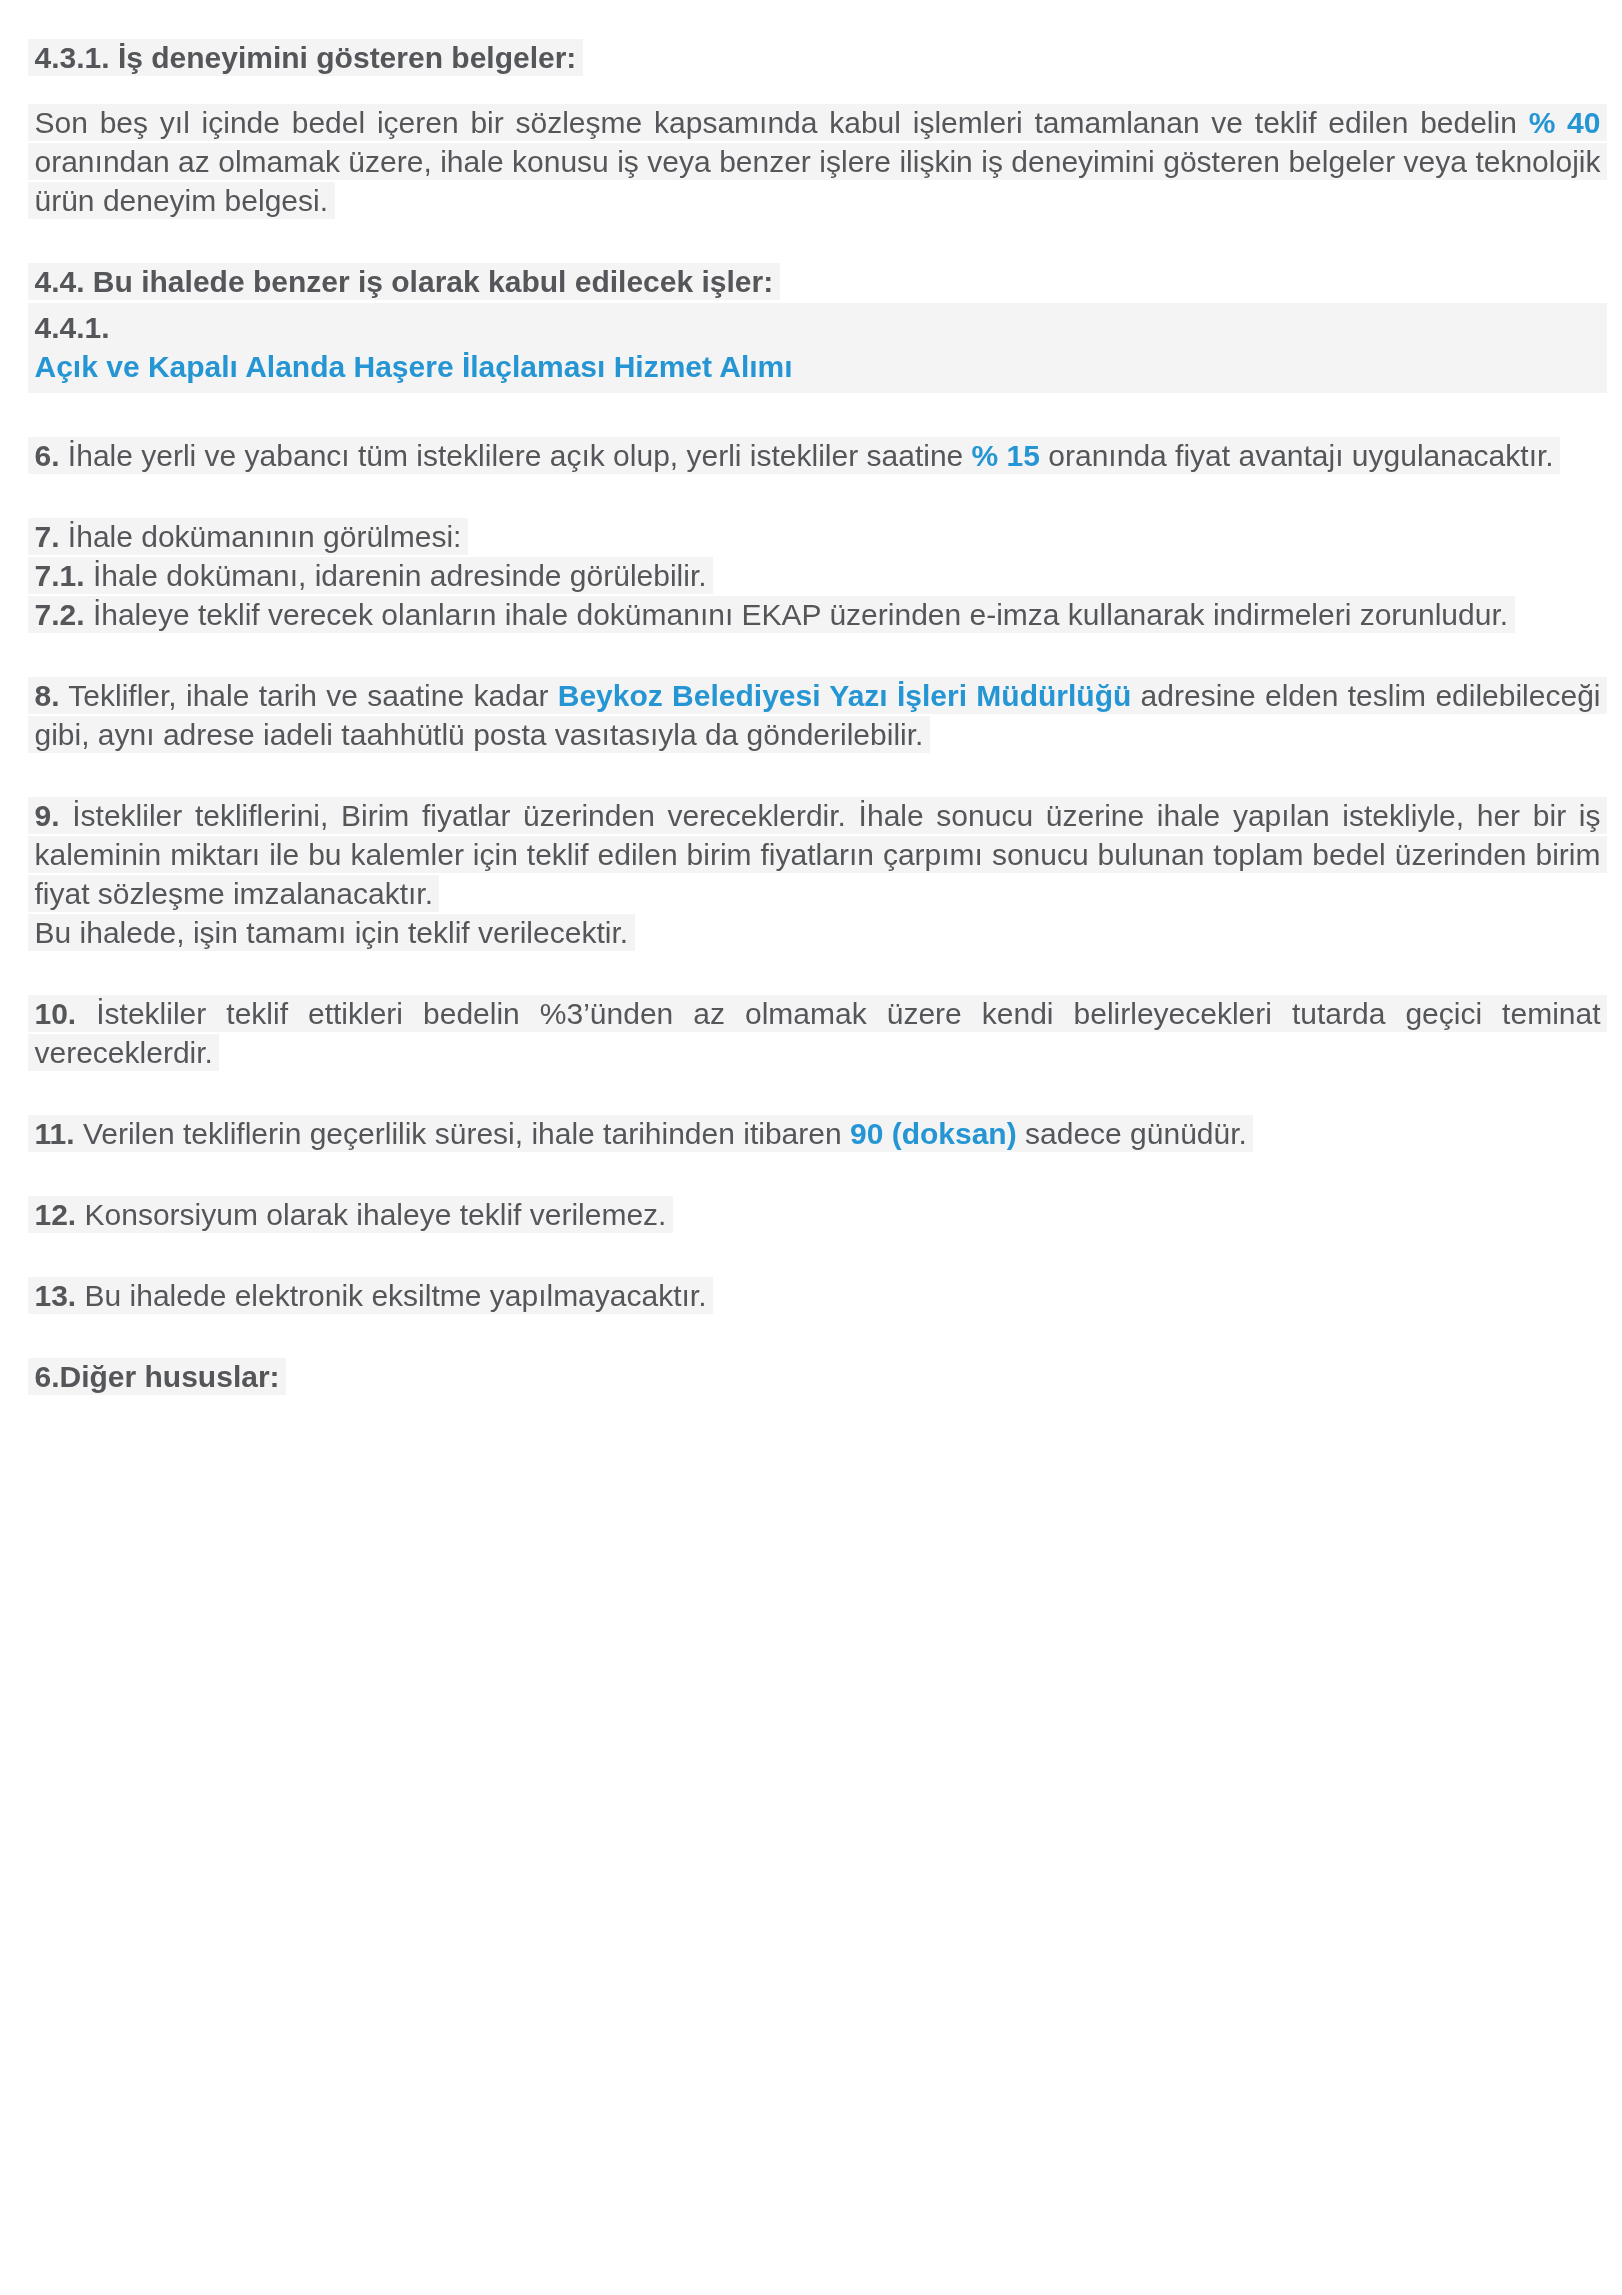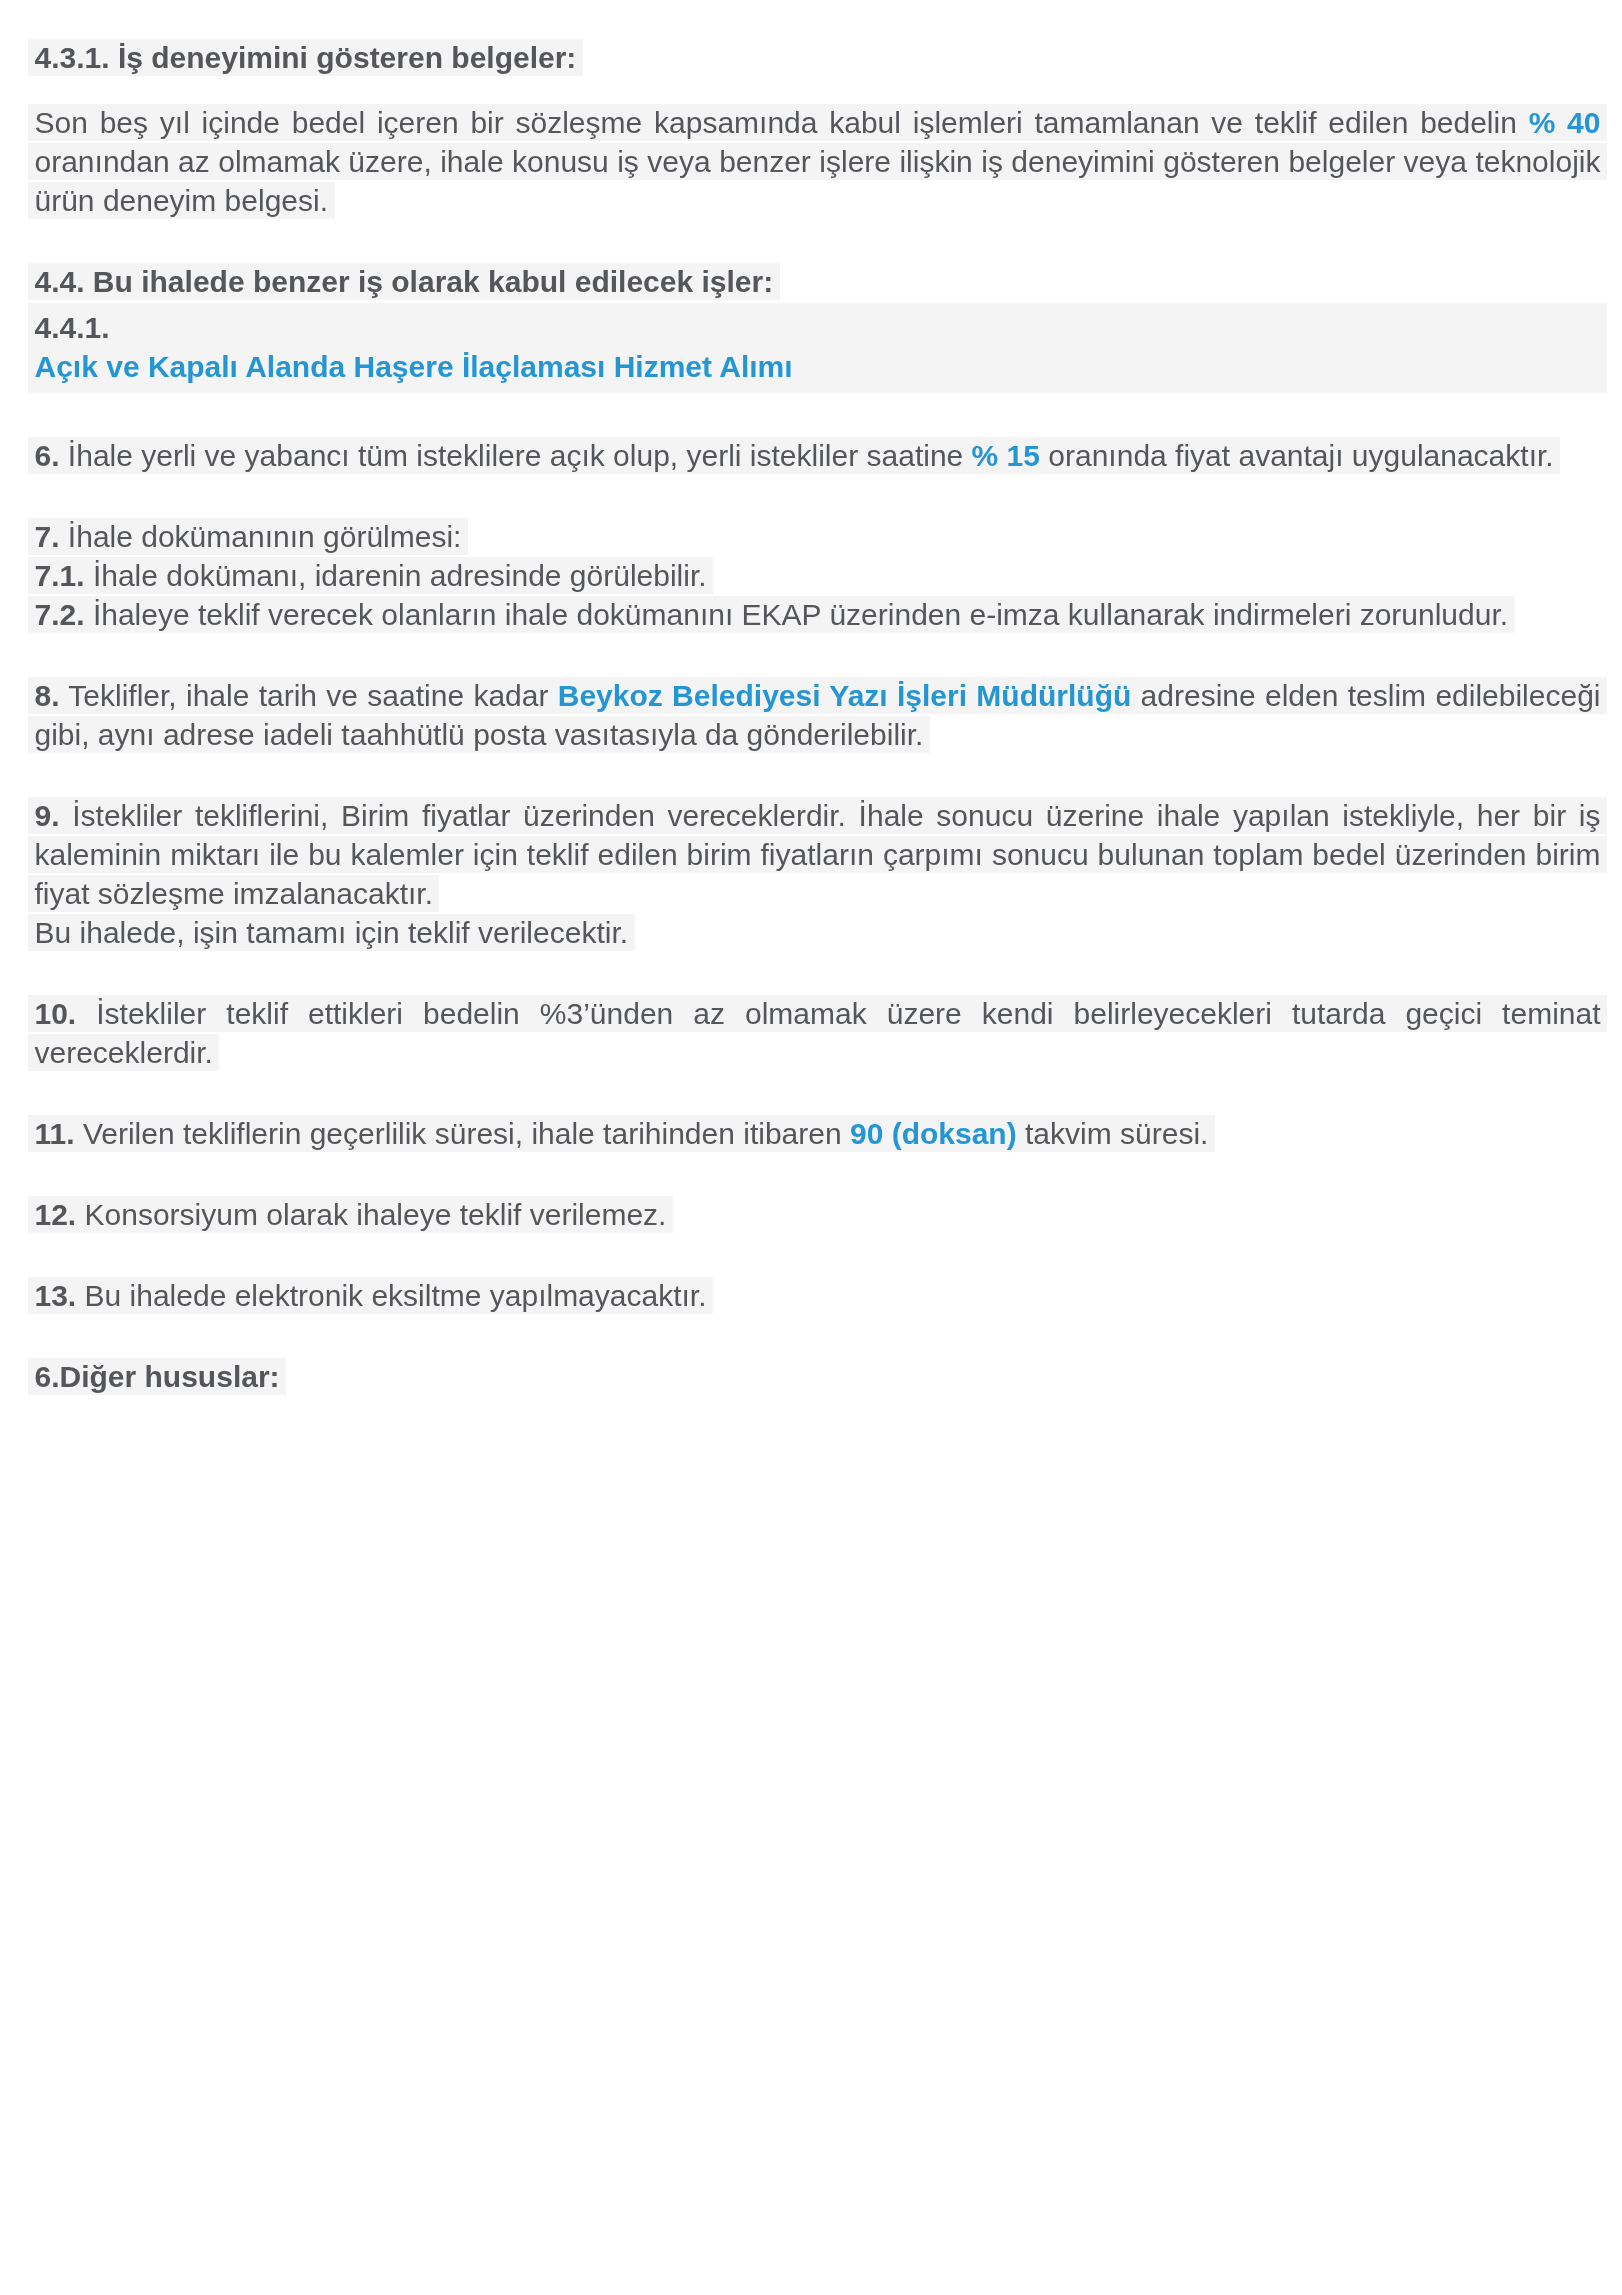--- a/index.html
+++ b/index.html
@@ -73,21 +73,21 @@
       <div class="line"><span class="hl"><span class="b">8.</span><span class="n"> Teklifler, ihale tarih ve saatine kadar </span><span class="a">Beykoz Belediyesi Yazı İşleri Müdürlüğü</span><span class="n"> adresine elden teslim edilebileceği gibi, aynı adrese iadeli taahhütlü posta vasıtasıyla da gönderilebilir.</span></span></div>
     </div>
     <div class="block item">
       <div class="line"><span class="hl"><span class="b">9.</span><span class="n"> İstekliler tekliflerini, Birim fiyatlar üzerinden vereceklerdir. İhale sonucu üzerine ihale yapılan istekliyle, her bir iş kaleminin miktarı ile bu kalemler için teklif edilen birim fiyatların çarpımı sonucu bulunan toplam bedel üzerinden birim fiyat sözleşme imzalanacaktır.</span></span></div>
       <div class="line"><span class="hl"><span class="n">Bu ihalede, işin tamamı için teklif verilecektir.</span></span></div>
     </div>
     <div class="block item">
       <div class="line"><span class="hl"><span class="b">10.</span><span class="n"> İstekliler teklif ettikleri bedelin %3’ünden az olmamak üzere kendi belirleyecekleri tutarda geçici teminat vereceklerdir.</span></span></div>
     </div>
     <div class="block item">
-      <div class="line"><span class="hl"><span class="b">11.</span><span class="n"> Verilen tekliflerin geçerlilik süresi, ihale tarihinden itibaren </span><span class="a">90 (doksan)</span><span class="n"> takvim süresi.</span></span></div>
+      <div class="line"><span class="hl"><span class="b">11.</span><span class="n"> Verilen tekliflerin geçerlilik süresi, ihale tarihinden itibaren </span><span class="a">90 (doksan)</span><span class="n"> sadece günüdür.</span></span></div>
     </div>
     <div class="block item">
       <div class="line"><span class="hl"><span class="b">12.</span><span class="n"> Konsorsiyum olarak ihaleye teklif verilemez.</span></span></div>
     </div>
     <div class="block item">
       <div class="line"><span class="hl"><span class="b">13.</span><span class="n"> Bu ihalede elektronik eksiltme yapılmayacaktır.</span></span></div>
     </div>
     <div class="block item">
       <div class="line"><span class="hl"><span class="b">6.Diğer hususlar:</span></span></div>
     </div>

